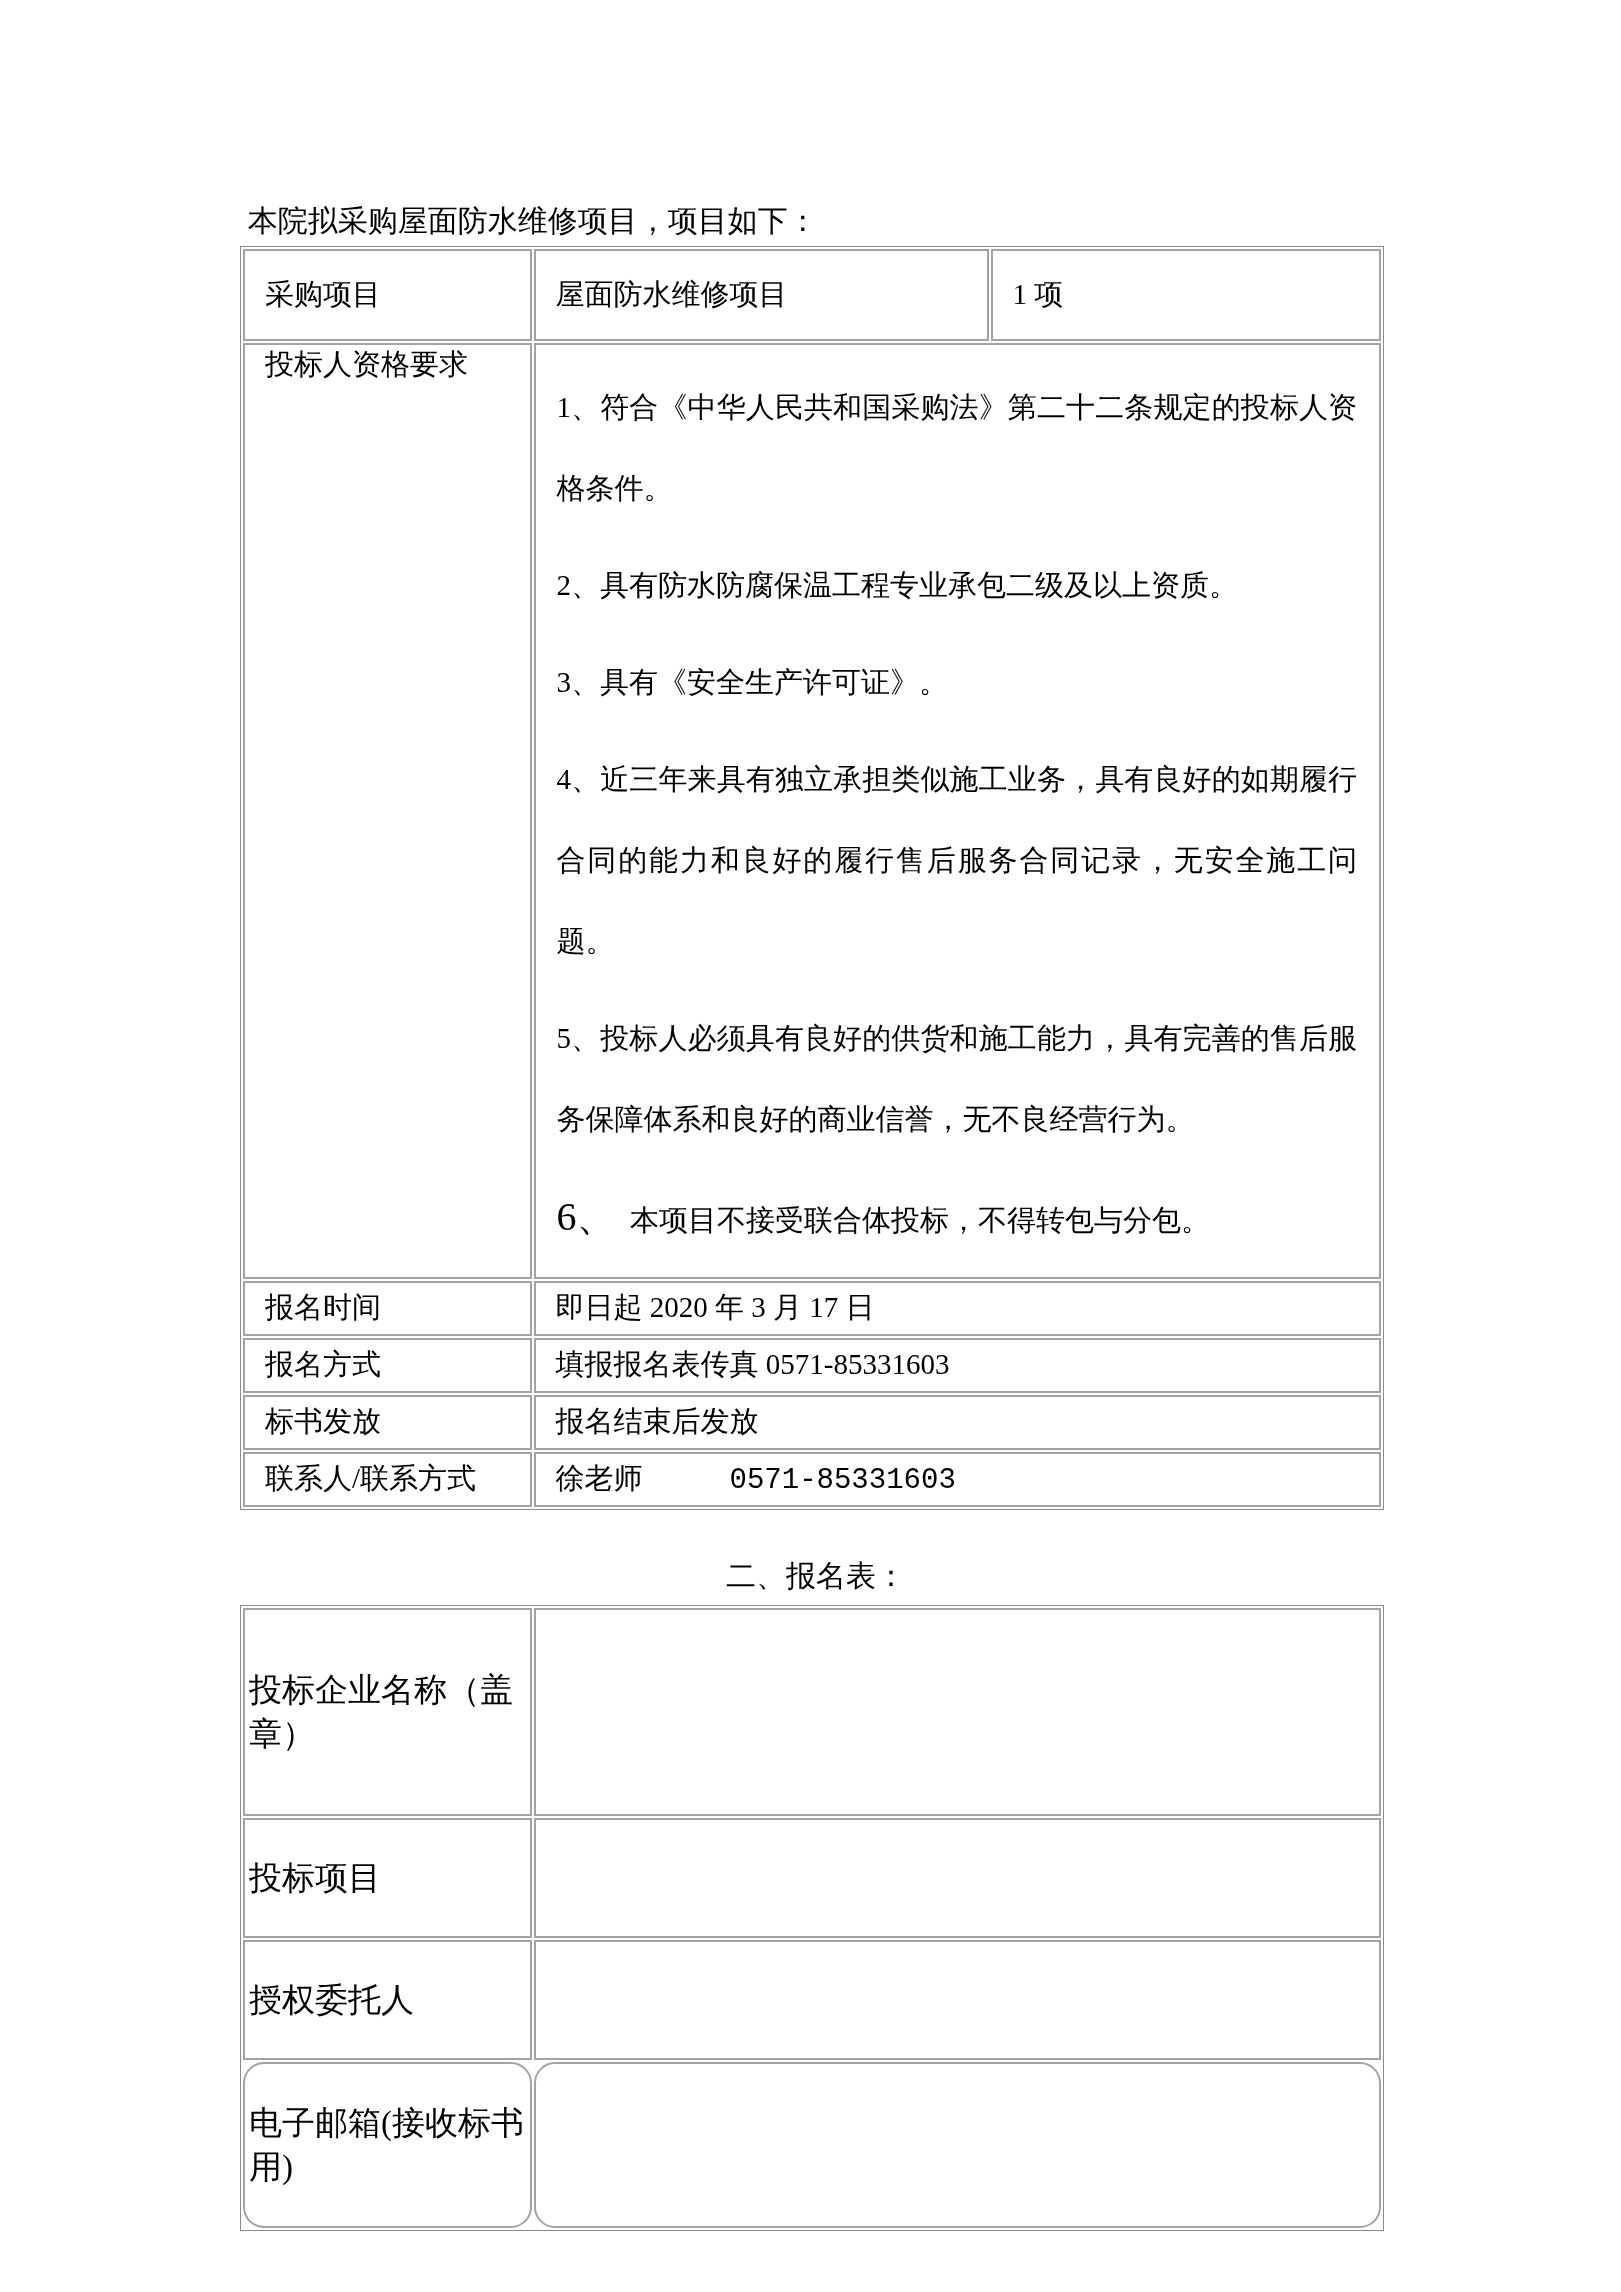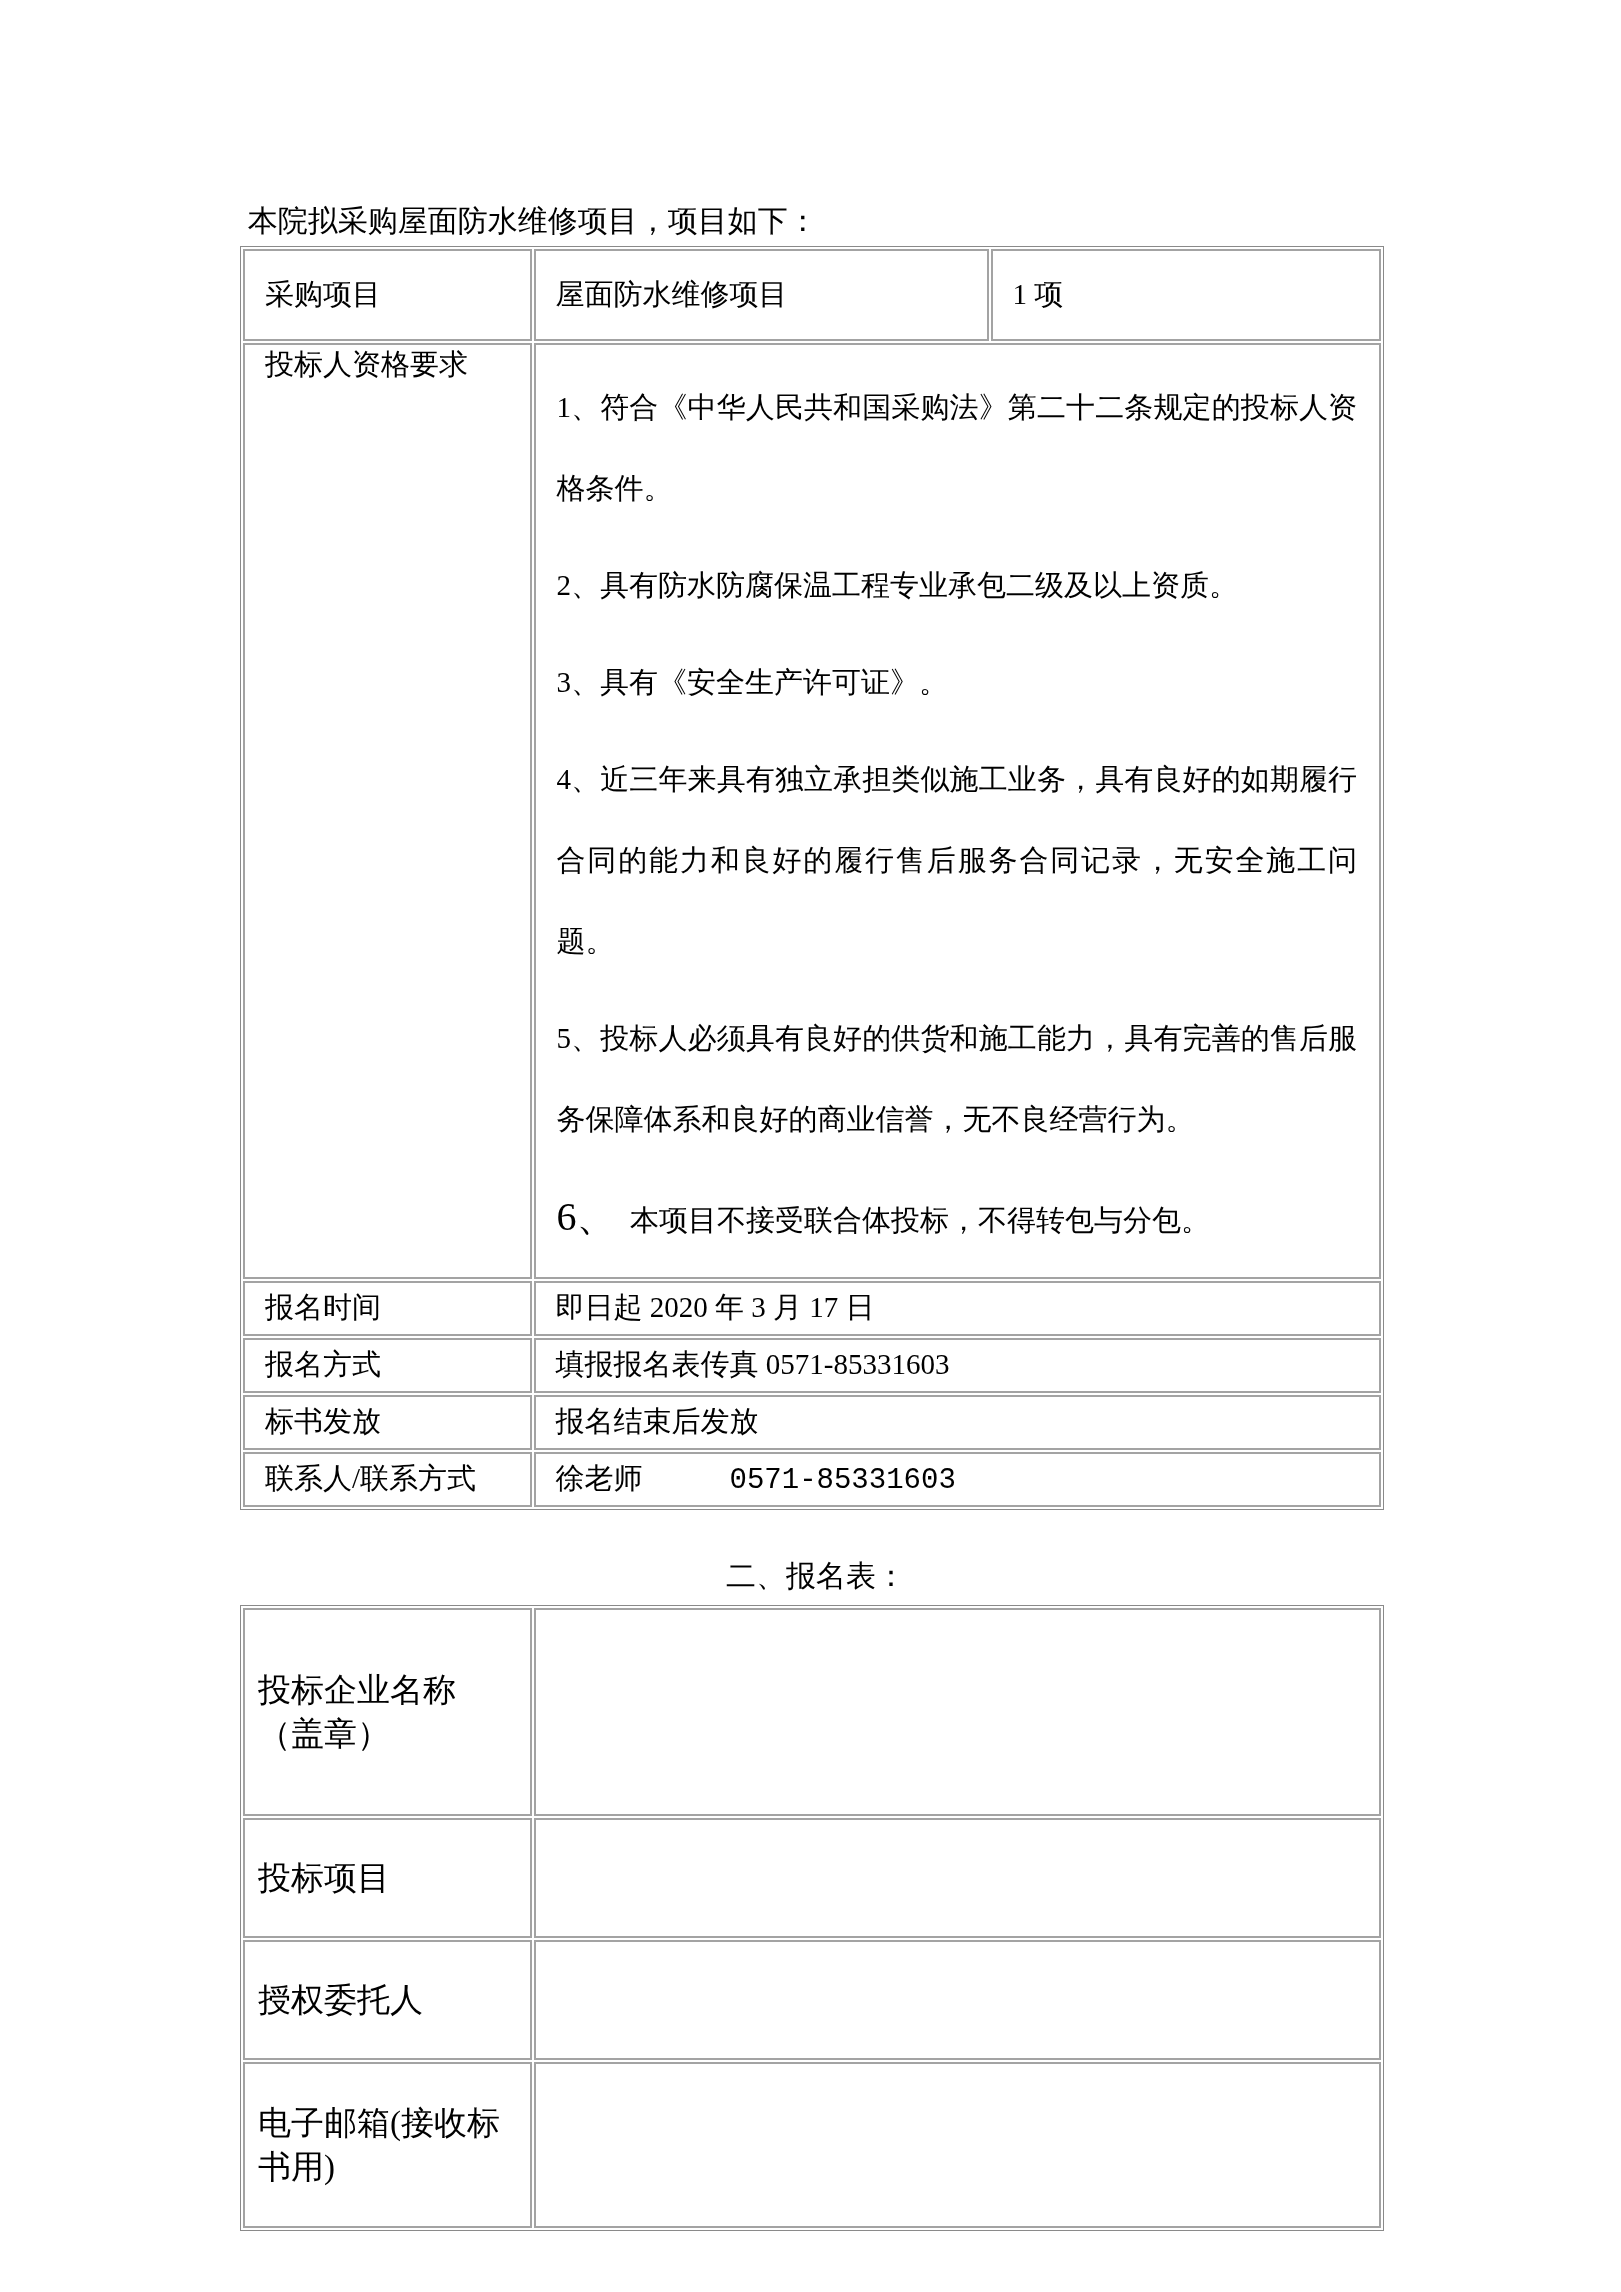--- a/index.html
+++ b/index.html
@@ -59,25 +59,25 @@
   .q-item.q-big .q-text { margin-left: 13.7px; }
   .pre { white-space: pre-wrap; font-family: Liberation Mono, monospace; }
   .heading2 {
     margin: 45px 0 0 7.8px;
     font-size: 30px;
     line-height: 41px;
     text-align: center;
   }
   .t2 { margin-top: 8.8px; }
   .t2 td { font-size: 33px; line-height: 44px; }
-  .t2 td.label-cell { padding: 0 13px; }
+  .t2 td.label-cell { padding: 0 4px; }
   .t2 tr.t2-r1 td { height: 204px; }
   .t2 tr.t2-r2 td { height: 116px; }
   .t2 tr.t2-r3 td { height: 116px; }
-  .t2 tr.t2-r4 td { height: 162px; }
+  .t2 tr.t2-r4 td { height: 162px; border-radius: 21px; }
 </style>
 </head>
 <body>
 
 <div class="doc">
 
   <p class="intro">本院拟采购屋面防水维修项目，项目如下：</p>
 
   <table class="wtable t1">
     <colgroup>

